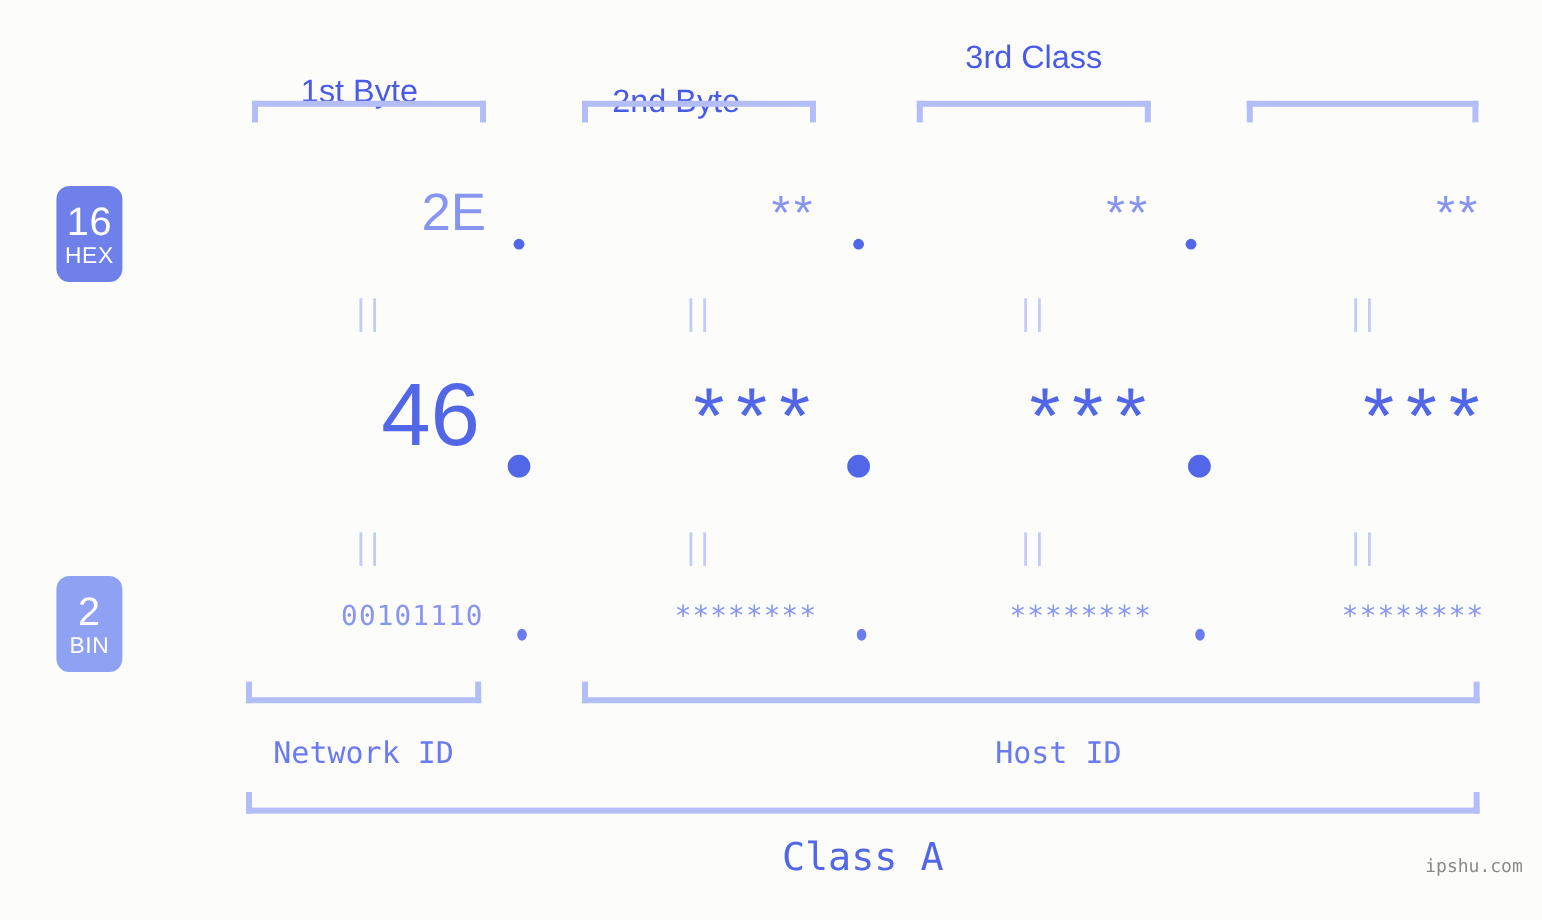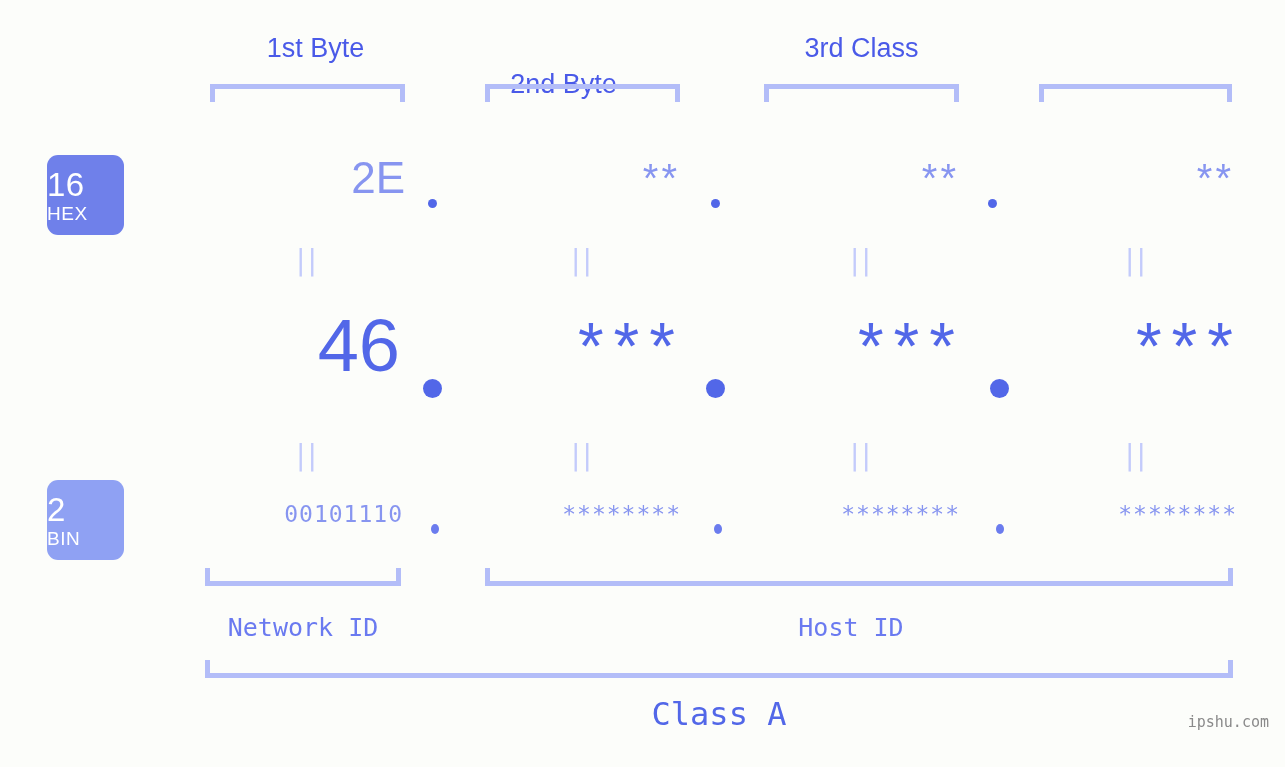--- a/index.html
+++ b/index.html
@@ -52,27 +52,27 @@
     border-bottom: 5px solid #b3bdf8;
     border-left: 5px solid #b3bdf8;
     border-right: 5px solid #b3bdf8;
     box-sizing: border-box;
   }
 
   
   .badge {
     position: absolute;
     left: 47px;
-    width: 77px;
+    width: 55px;
     height: 80px;
     border-radius: 11px;
     color: #ffffff;
     display: flex;
     flex-direction: column;
-    align-items: flex-start;
+    align-items: center;
     justify-content: center;
     line-height: 1;
   }
   .badge .num {
     font-size: 33px;
     font-weight: 400;
     letter-spacing: 0.5px;
   }
   .badge .abbr {
     font-size: 19px;
@@ -174,21 +174,21 @@
     font-size: 15px;
     color: #8a8a8a;
     font-family: "DejaVu Sans Mono", monospace;
   }
 </style>
 </head>
 <body>
 
 <div class="stage">
 
-  <div class="byte-label" style="left:218px; width:195px;">1st Byte</div>
+  <div class="byte-label" style="left:202px; width:195px;margin-top:28px;">1st Byte</div>
   <div class="byte-label" style="left:466px; width:195px;margin-top:36px;">2nd Byte</div>
   <div class="byte-label" style="left:764px; width:195px;">3rd Class</div>
 
   <div class="bracket-top" style="left:210px; width:195px;"></div>
   <div class="bracket-top" style="left:485px; width:195px;"></div>
   <div class="bracket-top" style="left:764px; width:195px;"></div>
   <div class="bracket-top" style="left:1039px; width:193px;"></div>
 
   <div class="badge badge-hex">
     <span class="num">16</span>
@@ -239,21 +239,21 @@
 
     <div class="dot dot-bin" style="left:431px;"></div>
     <div class="dot dot-bin" style="left:714px;"></div>
     <div class="dot dot-bin" style="left:996px;"></div>
   </div>
 
   <div class="bracket-bottom" style="left:205px; top:568px; width:196px;"></div>
   <div class="bracket-bottom" style="left:485px; top:568px; width:748px;"></div>
 
   <div class="id-label" style="left:205px; top:613px; width:196px;">Network ID</div>
-  <div class="id-label" style="left:477px; top:613px; width:748px;">Host ID</div>
+  <div class="id-label" style="left:508px; top:613px; width:748px;">Host ID</div>
 
   <div class="bracket-bottom" style="left:205px; top:660px; width:1028px;"></div>
 
   <div class="class-label" style="left:205px; top:695px; width:1028px;">Class A</div>
 
   <div class="watermark">ipshu.com</div>
 
 </div>
 
 </body></html>

